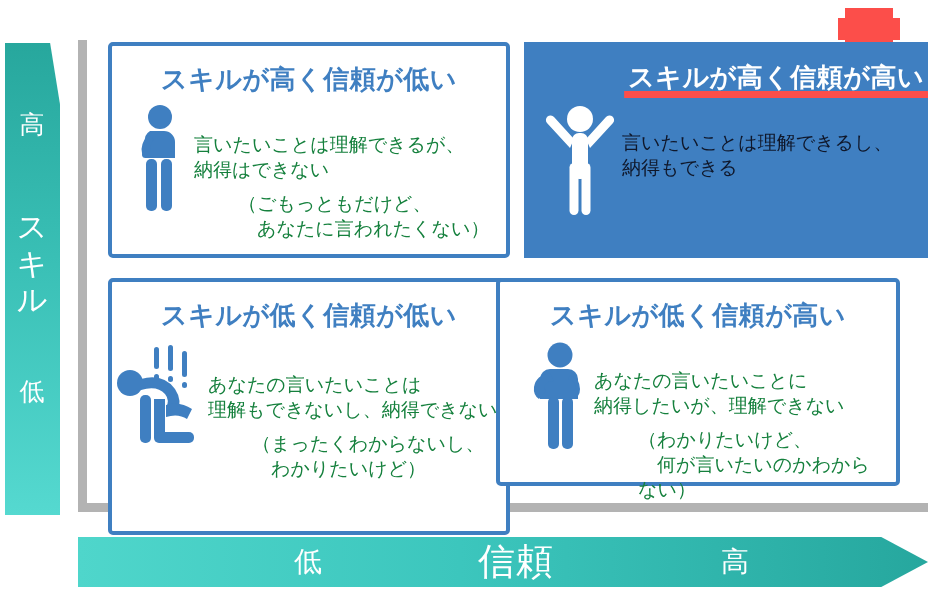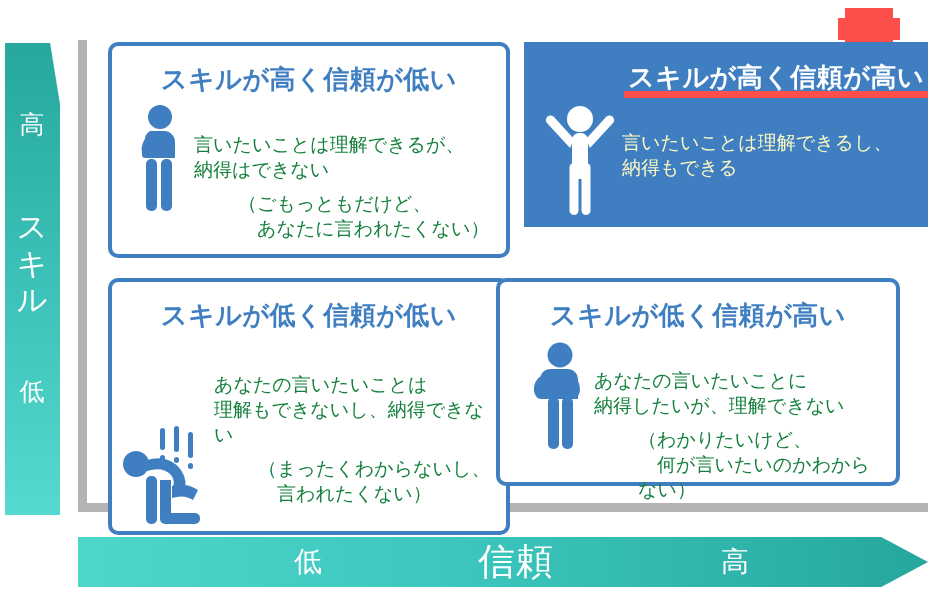--- a/index.html
+++ b/index.html
@@ -52,25 +52,25 @@
   }
   .h-arrow .hlow{left:216px;}
   .h-arrow .hmid{left:400px;font-size:37px;}
   .h-arrow .hhigh{left:643px;}
 
   
   .card{
     position:absolute;
     box-sizing:border-box;
     border:4px solid #3f7fc1;
-    border-radius:10px;
+    border-radius:5px;
     background:#ffffff;
   }
   .card.q-tl{left:108px;top:42px;width:402px;height:216px;}
-  .card.q-tr{left:524px;top:42px;width:404px;height:185px;
+  .card.q-tr{left:524px;top:42px;width:404px;height:216px;
              background:#3f7fc1;border-color:#3f7fc1;border-radius:0;}
   .card.q-bl{left:108px;top:278px;width:402px;height:257px;}
   .card.q-br{left:496px;top:278px;width:404px;height:208px;}
 
   .card-title{
     text-align:center;
     font-weight:bold;
     font-size:26px;
     color:#3f7fc1;
     letter-spacing:0.5px;
@@ -98,21 +98,21 @@
   }
   .fig{flex:0 0 auto;}
   .txt{
     font-size:19px;
     line-height:1.32;
     color:#15803d;
     padding-top:4px;
     margin-left:6px;
     white-space:pre-line;
   }
-  .q-tr .txt{color:#fef9c3;font-size:19px;}
+  .q-tr .txt{color:#0f172a;font-size:19px;}
   .txt .para2{display:block;margin-top:9px;margin-left:44px;}
 
   
   .red-tag{
     position:absolute;left:845px;top:8px;width:48px;height:48px;
     background:#fc4e4a;
   }
   .red-tag::before{
     content:"";position:absolute;left:-7px;top:10px;width:7px;height:22px;background:#fc4e4a;
   }
@@ -185,21 +185,21 @@
       </div>
       <div class="txt">
         <span>言いたいことは理解できるし、
 納得もできる</span>
       </div>
     </div>
   </div>
 
   <div class="card q-bl">
     <div class="card-title">スキルが低く信頼が低い</div>
-    <div class="card-body" style="padding-left:8px;padding-top:10px;align-items:flex-end;">
+    <div class="card-body" style="padding-left:2px;padding-top:10px;">
       <div class="fig">
         <svg width="92" height="104" viewBox="0 0 92 104">
           <g fill="#3f7fc1">
             <circle cx="16" cy="40" r="13"></circle>
             <path d="M27 36 q22 -6 34 10 q8 12 2 24 l-11 -5 q4 -8 -1 -14 q-8 -9 -24 -4 z"></path>
             <rect x="26" y="52" width="11" height="48" rx="5"></rect>
             <path d="M40 56 h11 v38 h-11 z"></path>
             <rect x="40" y="89" width="40" height="11" rx="5"></rect>
             <path d="M52 62 q14 -4 26 4 l-5 10 q-9 -6 -21 -2 z"></path>
           </g>
@@ -210,21 +210,21 @@
             <rect x="54" y="33" width="5" height="6" rx="2.5"></rect>
             <rect x="68" y="8" width="5" height="26" rx="2.5"></rect>
             <rect x="68" y="39" width="5" height="6" rx="2.5"></rect>
           </g>
         </svg>
       </div>
       <div class="txt" style="margin-left:2px;">
         <span>あなたの言いたいことは
 理解もできないし、納得できない</span>
         <span class="para2">（まったくわからないし、
-　言われたくない）</span>
+　わかりたいけど）</span>
       </div>
     </div>
   </div>
 
   <div class="card q-br">
     <div class="card-title">スキルが低く信頼が高い</div>
     <div class="card-body" style="padding-left:26px;">
       <div class="fig">
         <svg width="62" height="112" viewBox="0 0 62 112">
           <g fill="#3f7fc1">

